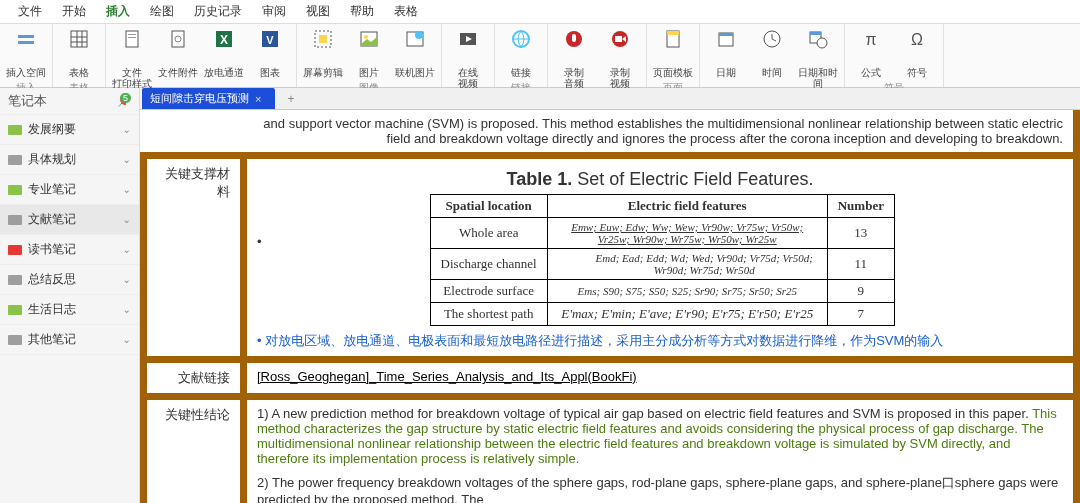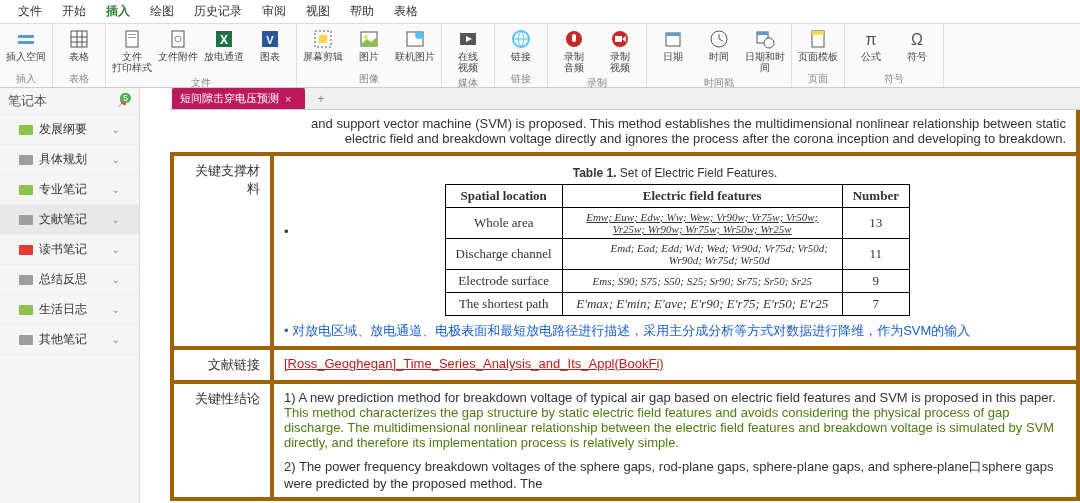--- a/index.html
+++ b/index.html
@@ -5,43 +5,43 @@
 * { margin: 0; padding: 0; box-sizing: border-box; }
 body { font-family: "Microsoft YaHei", Arial, sans-serif; font-size: 12px; background: #fff; color: #333; }
 .menubar { display: flex; gap: 0; padding: 0 8px; border-bottom: 1px solid #ddd; height: 24px; align-items: center; }
 .menubar span { padding: 3px 10px; cursor: pointer; }
 .menubar .active { color: #2e7d32; font-weight: bold; }
 .ribbon { display: flex; border-bottom: 1px solid #ccc; background: #fafafa; height: 64px; }
 .ribbon-group { display: flex; flex-direction: column; align-items: center; border-right: 1px solid #e0e0e0; padding: 2px 4px 0; }
 .ribbon-items { display: flex; gap: 2px; align-items: flex-start; flex: 1; }
 .ribbon-item { display: flex; flex-direction: column; align-items: center; width: 44px; padding: 2px; cursor: pointer; }
 .ribbon-item .icon { width: 22px; height: 22px; display: flex; align-items: center; justify-content: center; }
-.ribbon-item .lbl { font-size: 10px; text-align: center; line-height: 11px; margin-top: 1px; color: #444; }
+.ribbon-item .lbl { font-size: 10px; text-align: center; line-height: 11px; margin-top: 17px; color: #444; }
 .ribbon-group-label { font-size: 10px; color: #888; padding: 1px 0; width: 100%; text-align: center; }
-.main { display: flex; height: calc(503px - 88px); gap: 30px; }
+.main { display: flex; height: calc(503px - 88px); }
 .sidebar { width: 140px; background: #f5f5f5; border-right: 1px solid #ddd; }
 .sidebar-header { display: flex; justify-content: space-between; align-items: center; padding: 4px 8px; font-size: 13px; color: #555; border-bottom: 1px solid #eee; }
 .pin { font-size: 11px; color: #aaa; }
-.sidebar-item { display: flex; align-items: center; padding: 6px 19px; cursor: pointer; border-bottom: 1px solid #eee; }
+.sidebar-item { display: flex; align-items: center; padding: 6px 8px; cursor: pointer; border-bottom: 1px solid #eee; }
 .sidebar-item.active { background: #e8e8e8; }
 .sb-icon { width: 14px; height: 10px; margin-right: 6px; border-radius: 1px; }
 .sb-arrow { margin-left: auto; color: #888; font-size: 10px; }
 .tabbar { display: flex; align-items: center; background: #f0f0f0; border-bottom: 1px solid #ccc; height: 22px; }
-.tab { background: #be185d; color: #fff; padding: 3px 14px 3px 8px; font-size: 11px; border-radius: 2px 2px 0 0; margin-left: 2px; display: flex; align-items: center; gap: 6px; }
+.tab { background: #1d4ed8; color: #fff; padding: 3px 14px 3px 8px; font-size: 11px; border-radius: 2px 2px 0 0; margin-left: 2px; display: flex; align-items: center; gap: 6px; }
 .tab-close { cursor: pointer; opacity: .8; }
 .tab-add { margin-left: 6px; color: #888; cursor: pointer; padding: 0 6px; }
 .content { flex: 1; overflow: auto; background: #fff; }
 .doc-table { width: 100%; border-collapse: collapse; }
-.doc-table > tbody > tr > td { border: 4px solid #a16207; padding: 6px 10px; vertical-align: top; font-size: 13px; }
+.doc-table > tbody > tr > td { border: 7px solid #a16207; padding: 6px 10px; vertical-align: top; font-size: 13px; }
 .doc-table > tbody > tr > td:first-child { width: 100px; text-align: right; }
-.inner-caption { text-align: center; font-size: 12px; margin: 4px 0; }
+.inner-caption { text-align: center; font-size: 18px; margin: 4px 0; }
 .inner-table { border-collapse: collapse; margin: 0 auto; font-family: "Times New Roman", serif; font-size: 13px; }
 .inner-table th, .inner-table td { border: 1px solid #000; padding: 3px 10px; text-align: center; }
 .blue-note { color: #1a5fd0; font-size: 13px; margin-top: 6px; }
-.link { color: #b91c1c; text-decoration: underline; cursor: pointer; }
+.link { color: #000000; text-decoration: underline; cursor: pointer; }
 .red { color: #4d7c0f; }
 svg { display: block; }
 .badge { position: relative; }
 .badge::after { content: attr(data-badge); position: absolute; top: -2px; right: 0; background: #4caf50; color: #fff; font-size: 9px; border-radius: 6px; padding: 0 3px; }
 </style>
 </head>
 <body>
 
 <div class="menubar" id="menubar">
     <span>文件</span>
@@ -212,20 +212,34 @@
           <div class="lbl">录制<br>视频</div>
         </div>
       </div>
       <div class="ribbon-group-label">录制</div>
     </div>
     <div class="ribbon-group">
       <div class="ribbon-items">
         <div class="ribbon-item">
           <div class="icon">
             <svg width="20" height="20">
+              <rect x="4" y="2" width="12" height="16" fill="#fff" stroke="#555"></rect>
+              <rect x="4" y="2" width="12" height="4" fill="#ffd54f"></rect>
+            </svg>
+          </div>
+          <div class="lbl">页面模板</div>
+        </div>
+      </div>
+      <div class="ribbon-group-label">页面</div>
+    </div>
+    <div class="ribbon-group">
+      <div class="ribbon-items">
+        <div class="ribbon-item">
+          <div class="icon">
+            <svg width="20" height="20">
               <rect x="3" y="4" width="14" height="13" fill="#fff" stroke="#555"></rect>
               <rect x="3" y="4" width="14" height="3" fill="#5b9bd5"></rect>
             </svg>
           </div>
           <div class="lbl">日期</div>
         </div>
         <div class="ribbon-item">
           <div class="icon">
             <svg width="20" height="20">
               <circle cx="10" cy="10" r="8" fill="#fff" stroke="#555"></circle>
@@ -240,34 +254,20 @@
             <svg width="20" height="20">
               <rect x="2" y="3" width="11" height="11" fill="#fff" stroke="#555"></rect>
               <rect x="2" y="3" width="11" height="3" fill="#5b9bd5"></rect>
               <circle cx="14" cy="14" r="5" fill="#fff" stroke="#555"></circle>
             </svg>
           </div>
           <div class="lbl">日期和时间</div>
         </div>
       </div>
       <div class="ribbon-group-label">时间戳</div>
-    </div>
-    <div class="ribbon-group">
-      <div class="ribbon-items">
-        <div class="ribbon-item">
-          <div class="icon">
-            <svg width="20" height="20">
-              <rect x="4" y="2" width="12" height="16" fill="#fff" stroke="#555"></rect>
-              <rect x="4" y="2" width="12" height="4" fill="#ffd54f"></rect>
-            </svg>
-          </div>
-          <div class="lbl">页面模板</div>
-        </div>
-      </div>
-      <div class="ribbon-group-label">页面</div>
     </div>
     <div class="ribbon-group">
       <div class="ribbon-items">
         <div class="ribbon-item">
           <div class="icon">
             <svg width="20" height="20">
               <text x="10" y="16" font-size="16" text-anchor="middle" fill="#555">π</text>
             </svg>
           </div>
           <div class="lbl">公式</div>

